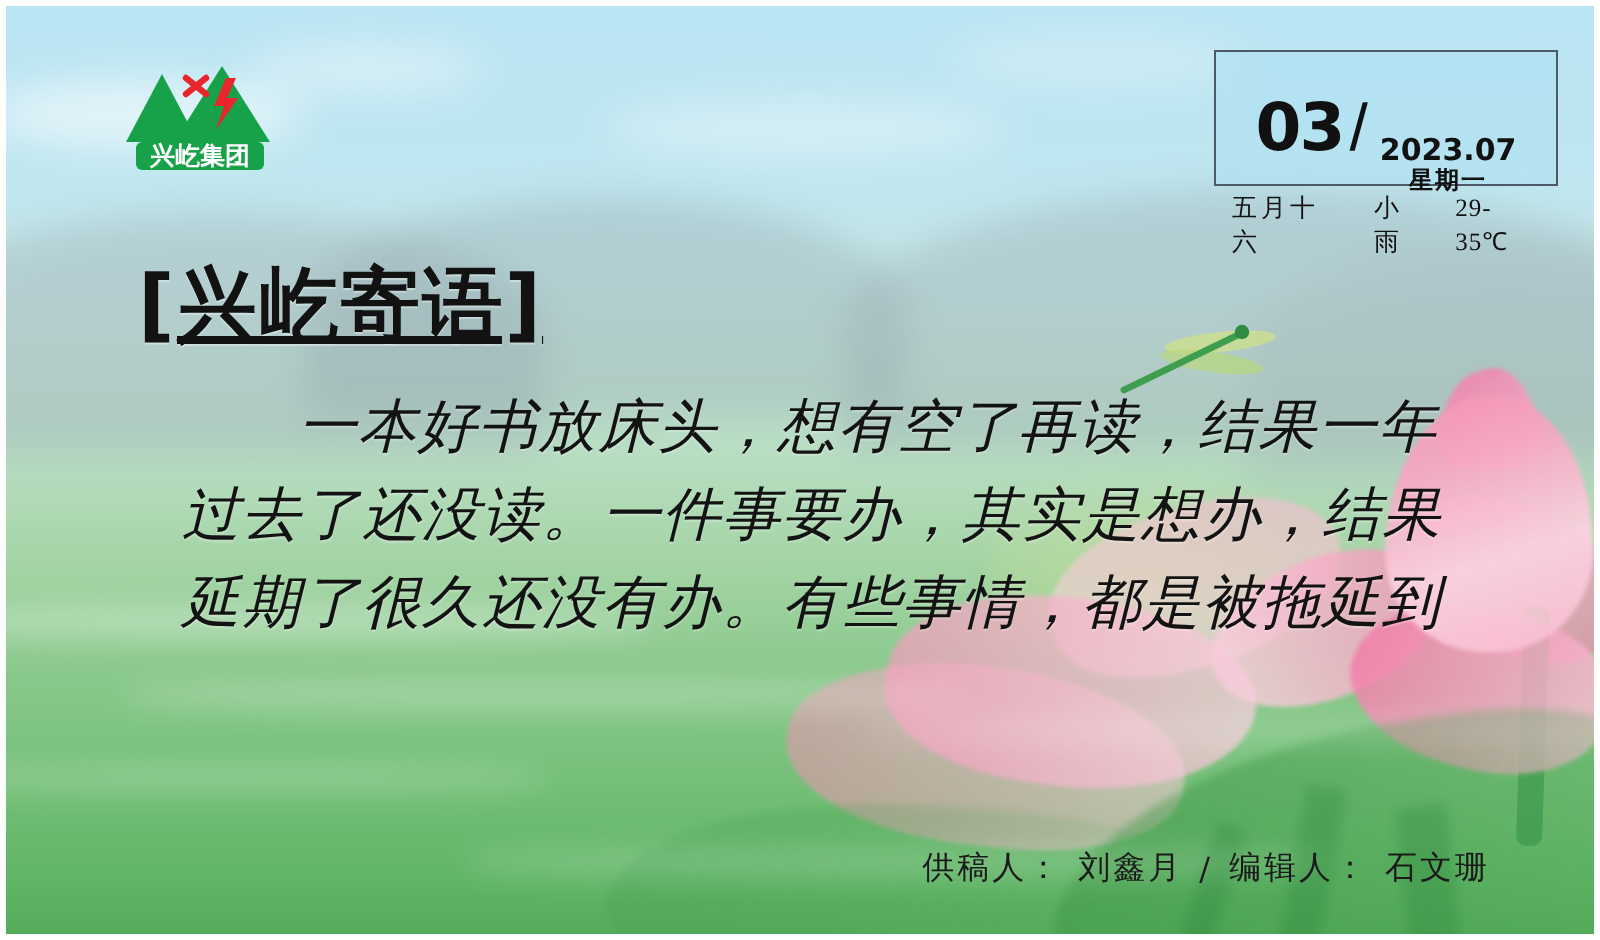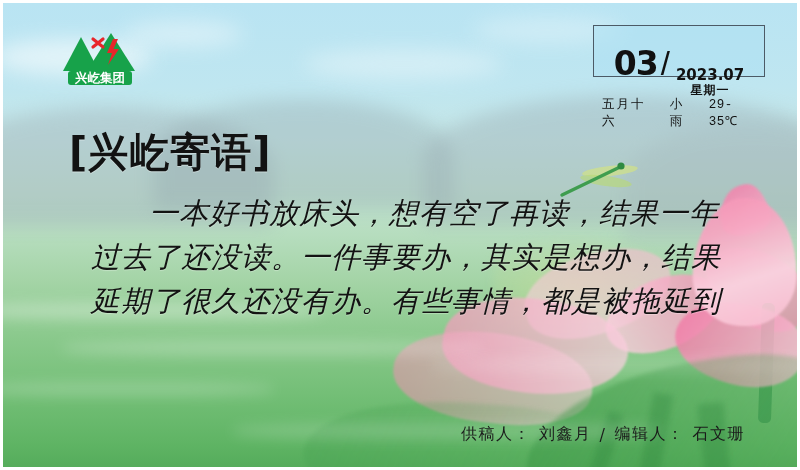--- a/index.html
+++ b/index.html
@@ -116,22 +116,22 @@
   
   .dragonfly{position:absolute;left:545px;top:152px;width:110px;height:48px;}
 
   
   #logo{
     position:absolute;left:52px;top:22px;width:90px;height:64px;
   }
 
   
   #date-badge{
-    position:absolute;right:32px;top:22px;
-    width:172px;height:52px;
+    position:absolute;right:18px;top:22px;
+    width:172px;height:68px;
     border:1.6px solid #4c5a66;
     background:rgba(173,224,243,.55);
     box-sizing:border-box;
     padding:4px 8px 3px 8px;
     display:flex;flex-direction:column;justify-content:space-between;
   }
   .date-top{display:flex;align-items:center;justify-content:center;gap:2px;}
   .date-day{
     font-size:33px;line-height:33px;font-weight:bold;color:#111;
     letter-spacing:-1px;
@@ -143,29 +143,30 @@
   }
   .date-rt{display:flex;flex-direction:column;align-items:center;line-height:1.05;}
   .date-ym{font-size:15px;font-weight:bold;color:#111;
     font-family:"DejaVu Sans","Liberation Sans",sans-serif;margin-top:38px;}
   .date-week{font-size:12px;color:#111;font-weight:bold;letter-spacing:1px;}
   .date-bot{
     display:flex;align-items:center;justify-content:center;gap:16px;
     font-size:12.5px;color:#111;letter-spacing:.5px;
   }
   .date-bot .lunar{letter-spacing:2px;}
-  .date-bot .temp{font-family:Liberation Mono, monospace;}
+  .date-bot .temp{font-family:Liberation Serif, serif;}
 
   
   #title{
     position:absolute;left:66px;top:122px;
     font-size:40px;font-weight:bold;color:#121212;
     letter-spacing:1px;
     font-family:"DejaVu Sans","Liberation Sans",sans-serif;
     text-shadow:0 1px 0 rgba(255,255,255,.35);
+    text-decoration:underline;
   }
 
   
   #body-text{
     position:absolute;left:88px;top:188px;width:630px;
     font-size:29px;line-height:44px;color:#131313;
     font-family:"DejaVu Serif","Liberation Serif",serif;
     letter-spacing:1px;
     text-shadow:0 1px 1px rgba(255,255,255,.30);
   }

